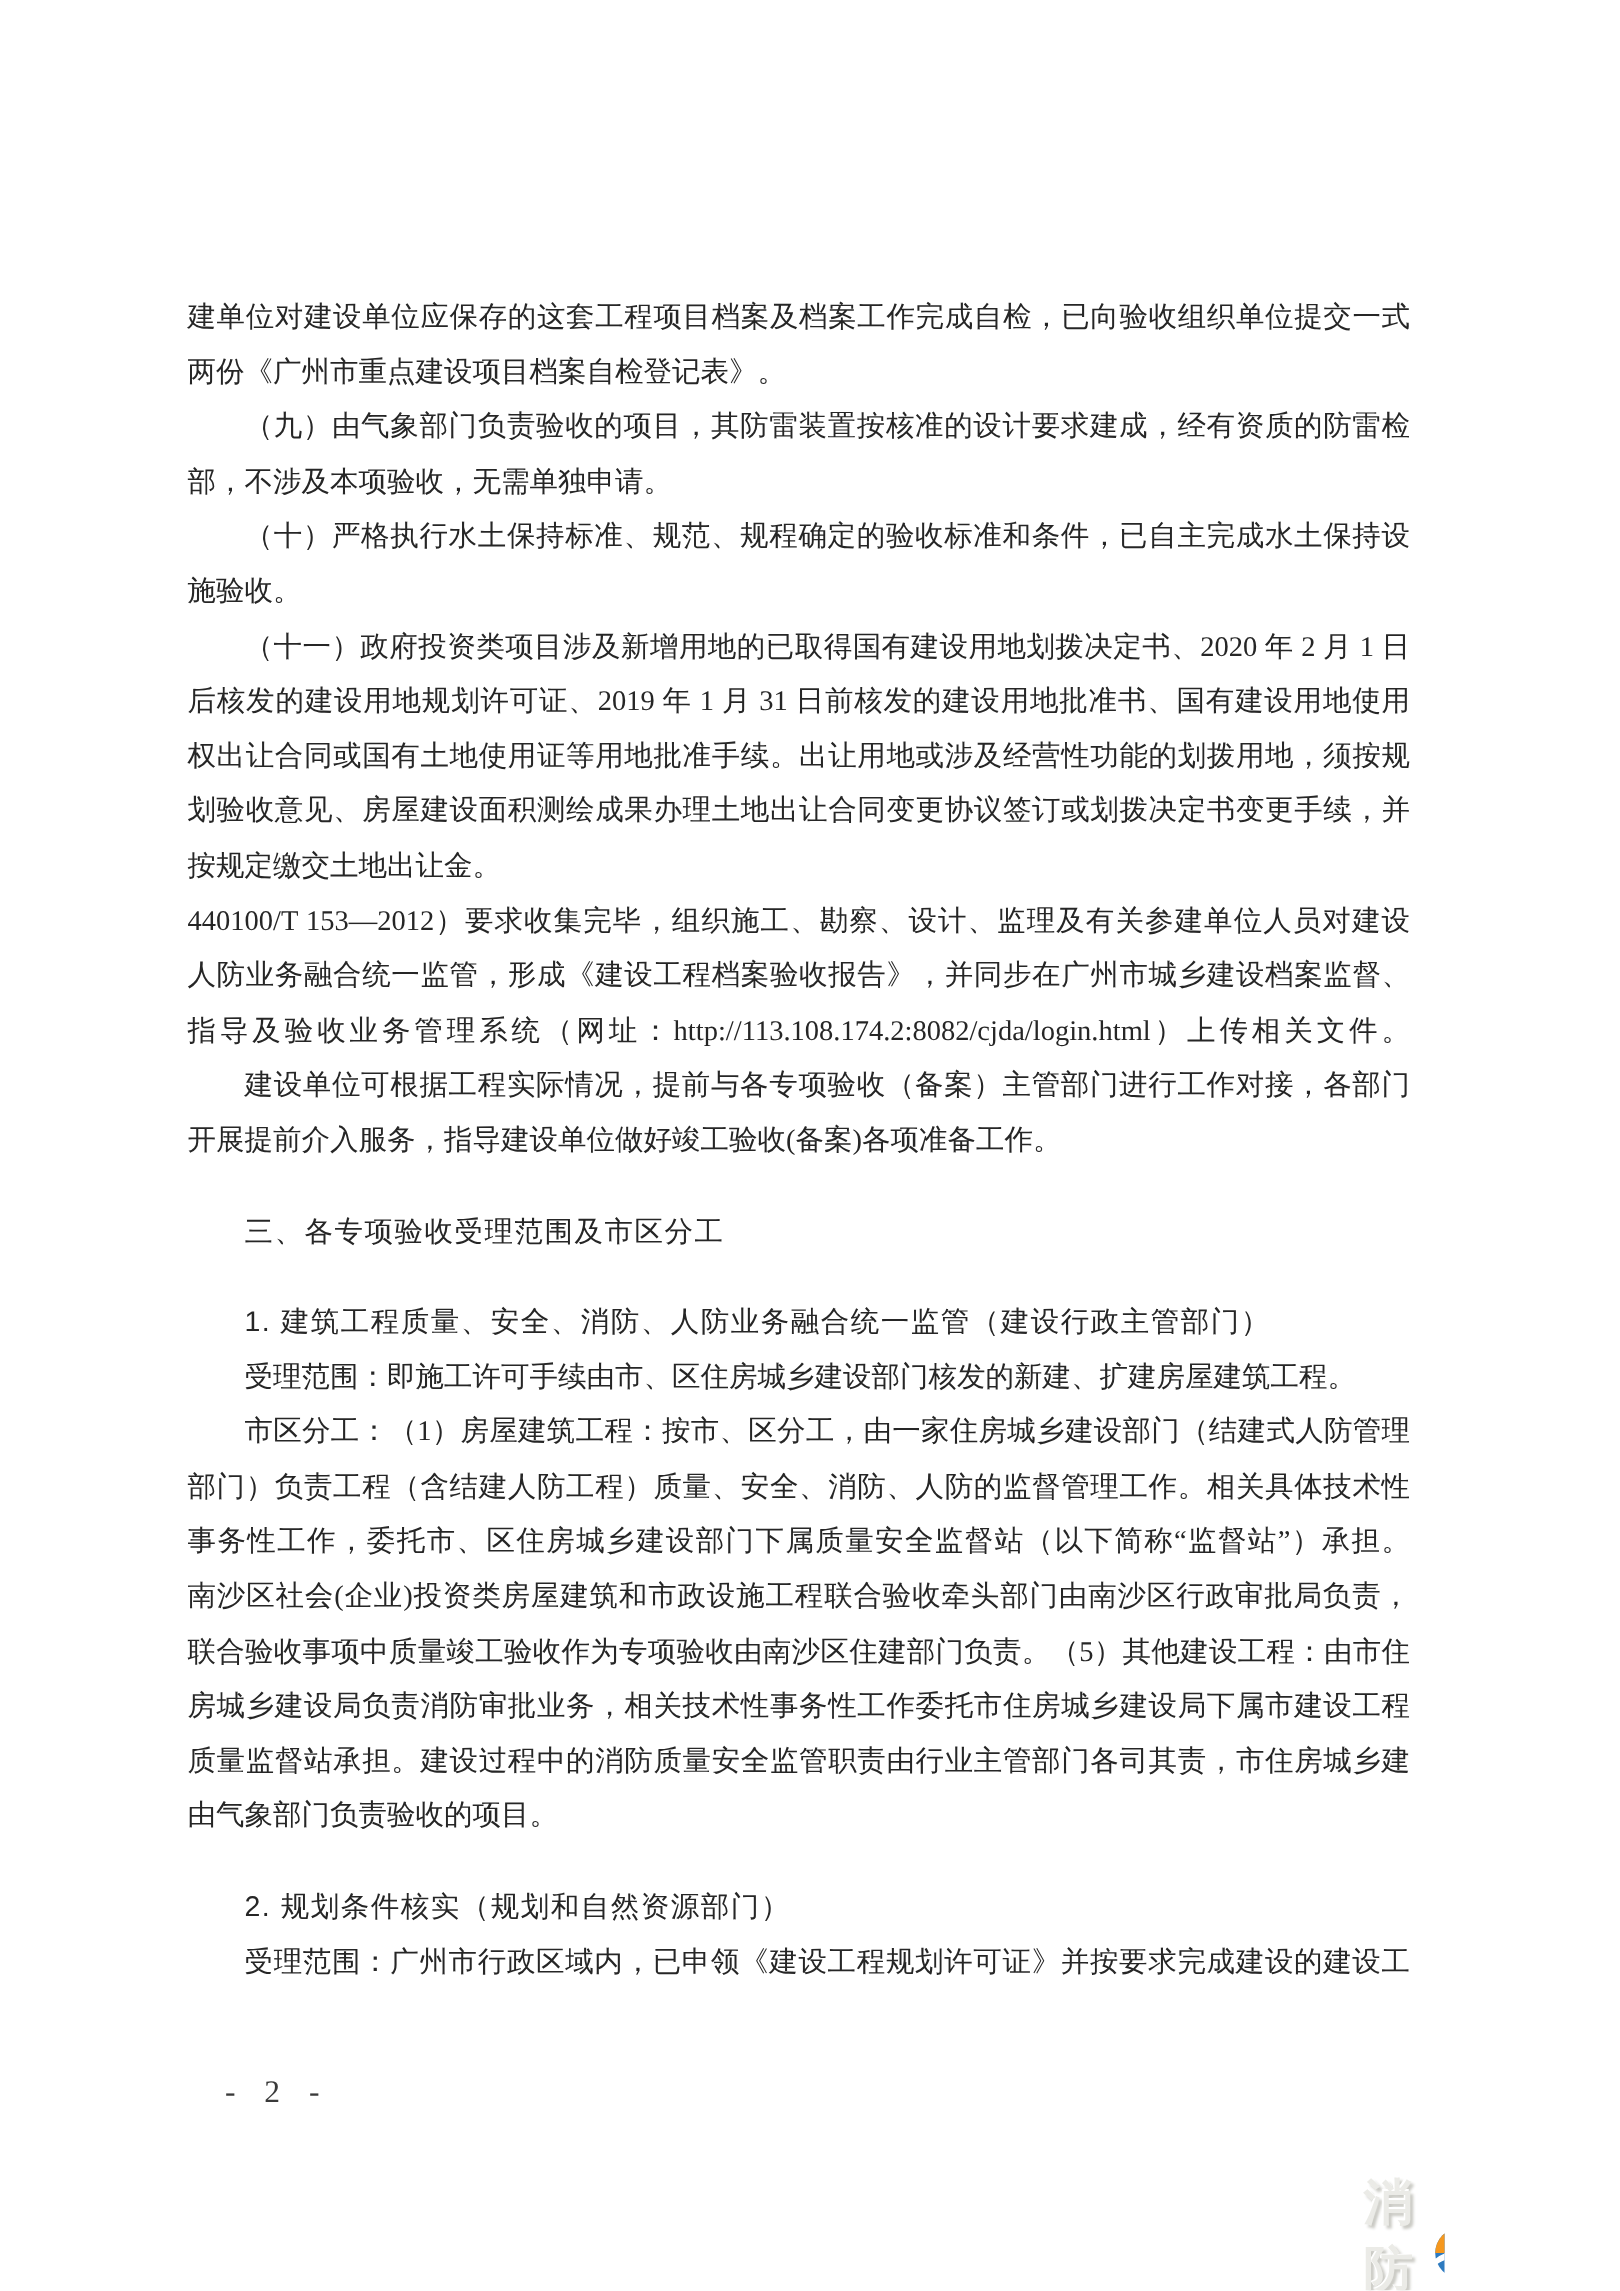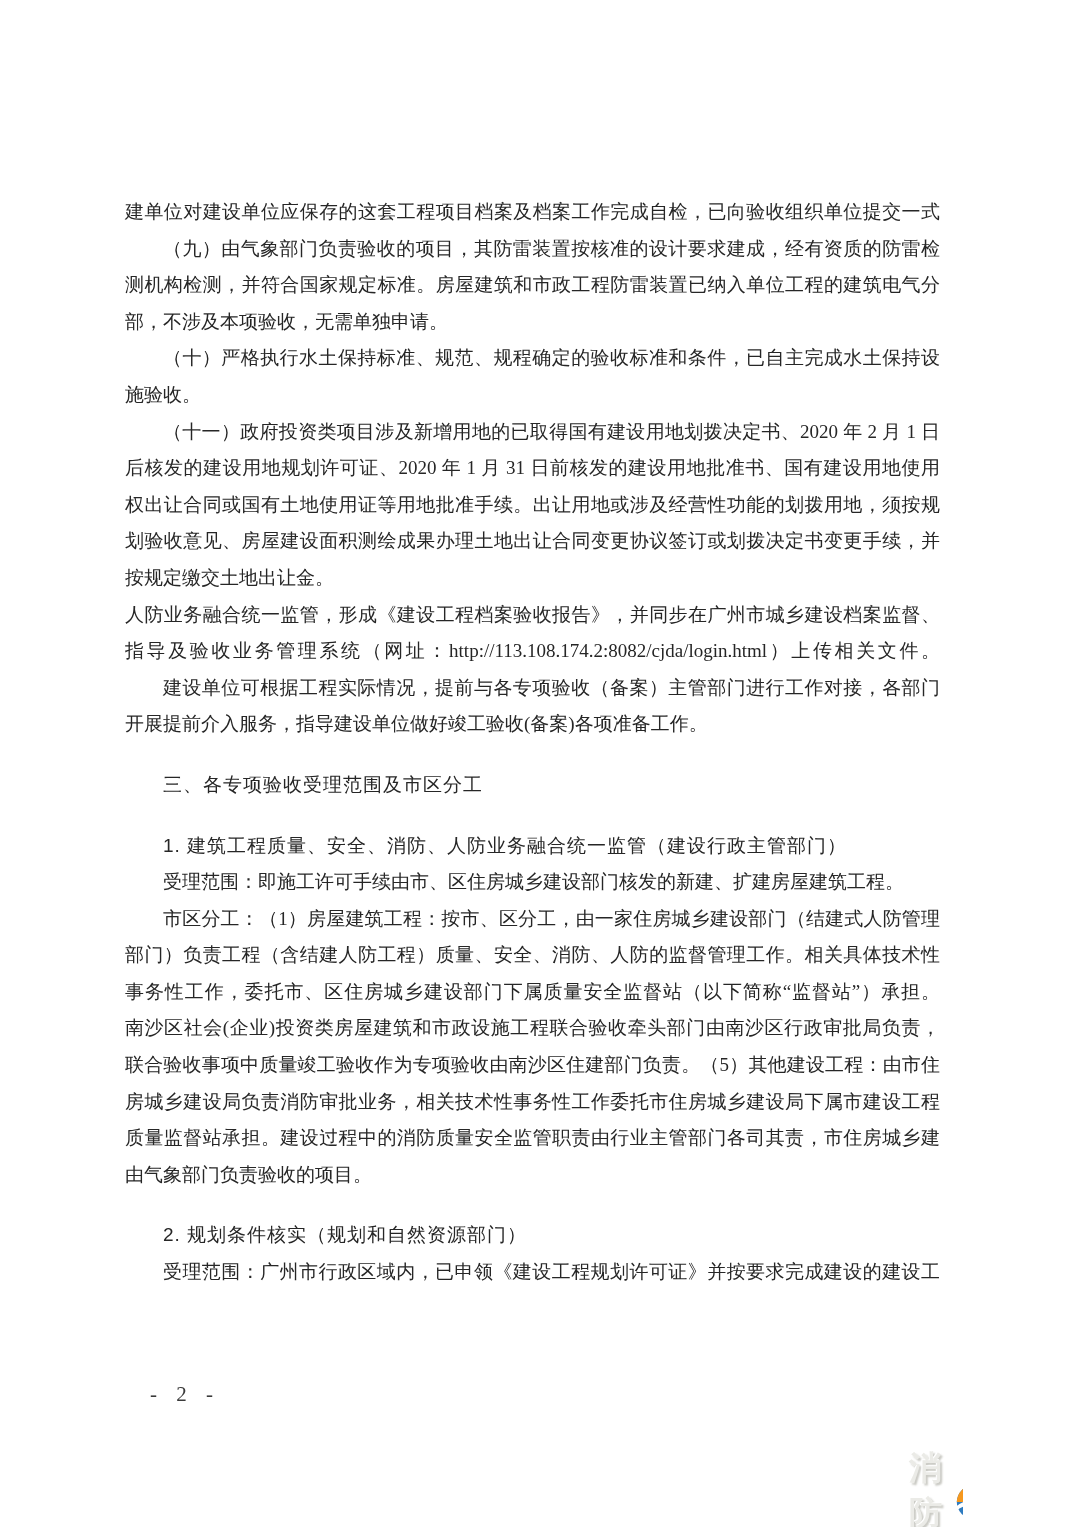--- a/index.html
+++ b/index.html
@@ -29,30 +29,31 @@
                 font-size:14px;line-height:16px;color:#e2561a;letter-spacing:0.5px;}
 </style>
 </head>
 <body>
 
 <div class="page">
 
   <div class="doc">
 
   <div class="line fill">建单位对建设单位应保存的这套工程项目档案及档案工作完成自检，已向验收组织单位提交一式</div>
+      <div class="line">两份《广州市重点建设项目档案自检登记表》。</div>
       <div class="line ind fill">（九）由气象部门负责验收的项目，其防雷装置按核准的设计要求建成，经有资质的防雷检</div>
-      <div class="line fill">测机构检测，并符合国家规定标准。房屋建筑和市政工程防雷装置已纳入单位工程的建筑电气分</div>
       <div class="line">部，不涉及本项验收，无需单独申请。</div>
       <div class="line ind fill">（十）严格执行水土保持标准、规范、规程确定的验收标准和条件，已自主完成水土保持设</div>
       <div class="line">施验收。</div>
       <div class="line ind fill">（十一）政府投资类项目涉及新增用地的已取得国有建设用地划拨决定书、2020 年 2 月 1 日</div>
-      <div class="line fill">后核发的建设用地规划许可证、2020 年 1 月 31 日前核发的建设用地批准书、国有建设用地使用</div>
+      <div class="line fill">后核发的建设用地规划许可证、2019 年 1 月 31 日前核发的建设用地批准书、国有建设用地使用</div>
       <div class="line fill">权出让合同或国有土地使用证等用地批准手续。出让用地或涉及经营性功能的划拨用地，须按规</div>
       <div class="line fill">划验收意见、房屋建设面积测绘成果办理土地出让合同变更协议签订或划拨决定书变更手续，并</div>
       <div class="line">按规定缴交土地出让金。</div>
+      <div class="line fill">440100/T 153—2012）要求收集完毕，组织施工、勘察、设计、监理及有关参建单位人员对建设</div>
       <div class="line fill">人防业务融合统一监管，形成《建设工程档案验收报告》，并同步在广州市城乡建设档案监督、</div>
       <div class="line fill">指导及验收业务管理系统（网址：http://113.108.174.2:8082/cjda/login.html）上传相关文件。</div>
       <div class="line ind fill">建设单位可根据工程实际情况，提前与各专项验收（备案）主管部门进行工作对接，各部门</div>
       <div class="line">开展提前介入服务，指导建设单位做好竣工验收(备案)各项准备工作。</div>
       <div class="line ind b">三、各专项验收受理范围及市区分工</div>
       <div class="line ind b">1. 建筑工程质量、安全、消防、人防业务融合统一监管（建设行政主管部门）</div>
       <div class="line ind">受理范围：即施工许可手续由市、区住房城乡建设部门核发的新建、扩建房屋建筑工程。</div>
       <div class="line ind fill">市区分工：（1）房屋建筑工程：按市、区分工，由一家住房城乡建设部门（结建式人防管理</div>
       <div class="line fill">部门）负责工程（含结建人防工程）质量、安全、消防、人防的监督管理工作。相关具体技术性</div>
       <div class="line fill">事务性工作，委托市、区住房城乡建设部门下属质量安全监督站（以下简称“监督站”）承担。</div>

